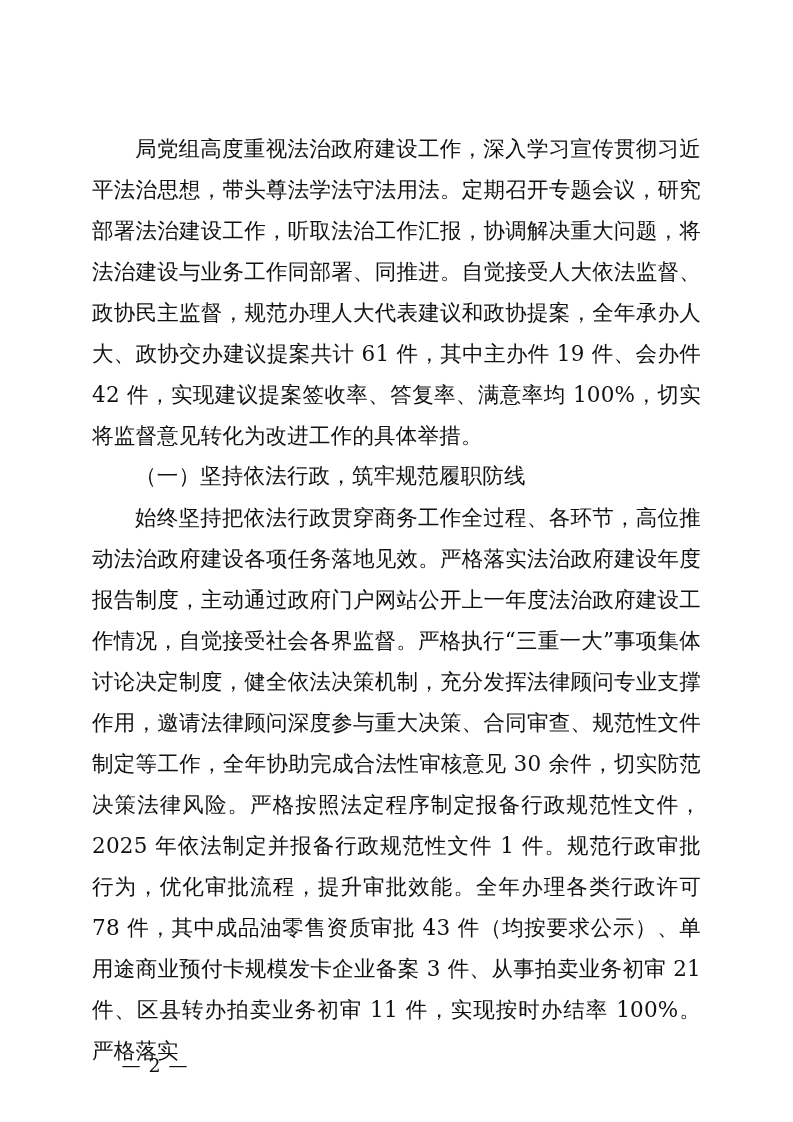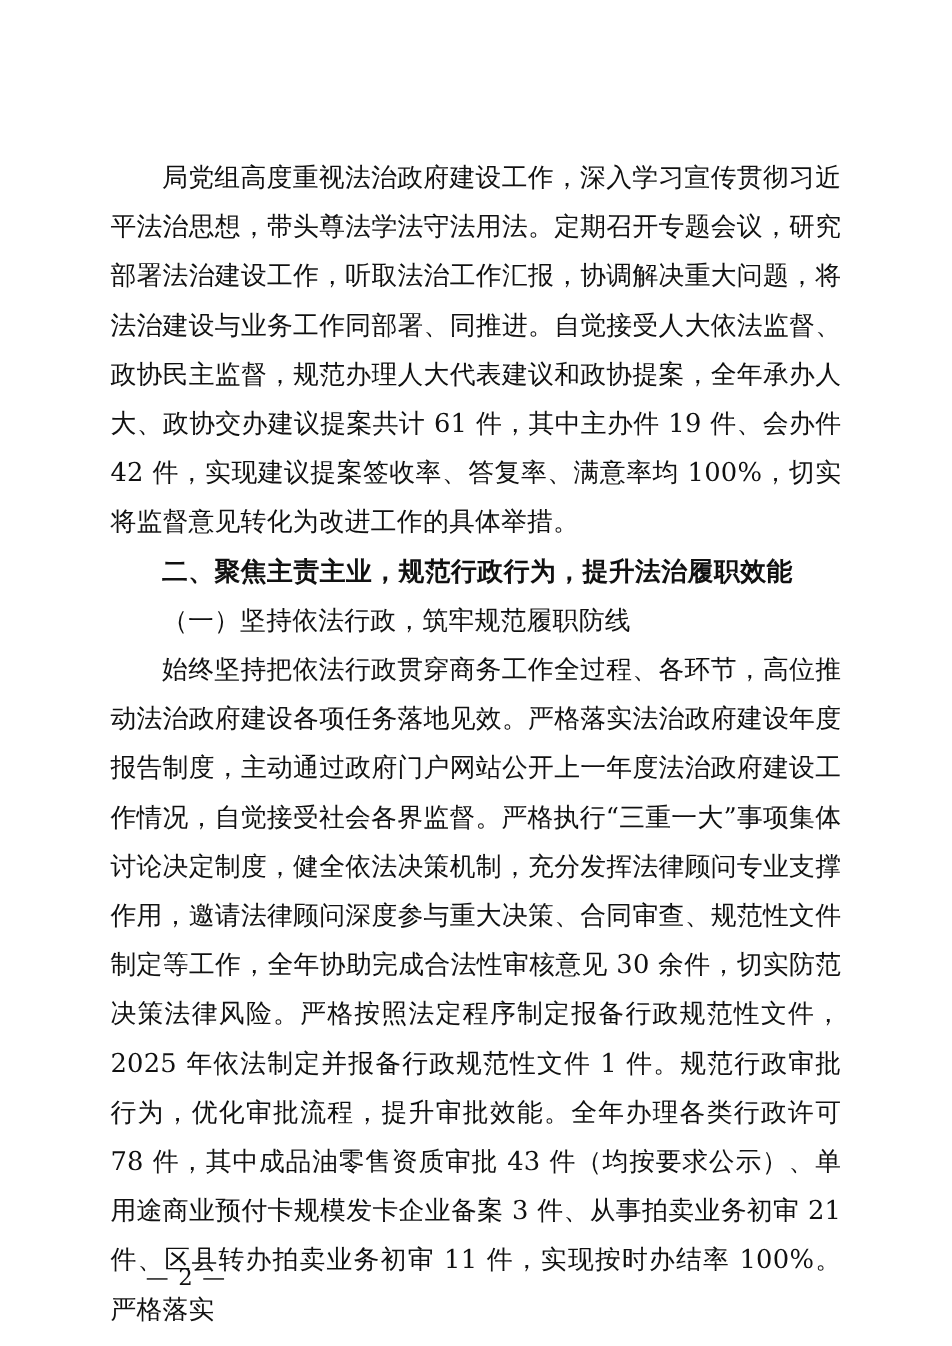--- a/index.html
+++ b/index.html
@@ -69,20 +69,19 @@
     display: inline-block;
     padding-right: 440px;
   }
 </style>
 </head>
 <body>
 
 <div class="page">
   <div class="doc-body">
     <p class="para">局党组高度重视法治政府建设工作，深入学习宣传贯彻习近平法治思想，带头尊法学法守法用法。定期召开专题会议，研究部署法治建设工作，听取法治工作汇报，协调解决重大问题，将法治建设与业务工作同部署、同推进。自觉接受人大依法监督、政协民主监督，规范办理人大代表建议和政协提案，全年承办人大、政协交办建议提案共计 61 件，其中主办件 19 件、会办件 42 件，实现建议提案签收率、答复率、满意率均 100%，切实将监督意见转化为改进工作的具体举措。</p>
-    <p class="heading-bold">二、聚焦主责主业，规范行政行为，提升法治履职效能</p>
     <p class="heading-sub">（一）坚持依法行政，筑牢规范履职防线</p>
     <p class="para">始终坚持把依法行政贯穿商务工作全过程、各环节，高位推动法治政府建设各项任务落地见效。严格落实法治政府建设年度报告制度，主动通过政府门户网站公开上一年度法治政府建设工作情况，自觉接受社会各界监督。严格执行“三重一大”事项集体讨论决定制度，健全依法决策机制，充分发挥法律顾问专业支撑作用，邀请法律顾问深度参与重大决策、合同审查、规范性文件制定等工作，全年协助完成合法性审核意见 30 余件，切实防范决策法律风险。严格按照法定程序制定报备行政规范性文件，2025 年依法制定并报备行政规范性文件 1 件。规范行政审批行为，优化审批流程，提升审批效能。全年办理各类行政许可 78 件，其中成品油零售资质审批 43 件（均按要求公示）、单用途商业预付卡规模发卡企业备案 3 件、从事拍卖业务初审 21 件、区县转办拍卖业务初审 11 件，实现按时办结率 100%。严格落实</p>
   </div>
   <div class="footer">
     <span class="pagenum">— 2 —</span>
   </div>
 </div>
 
 </body></html>

